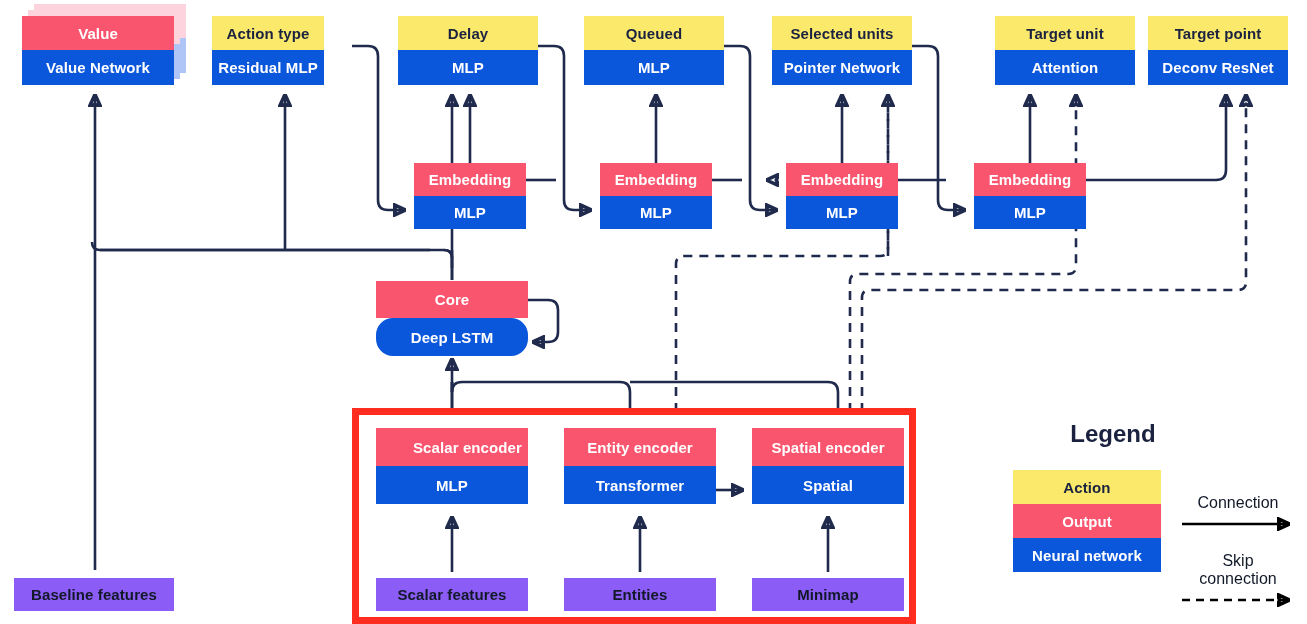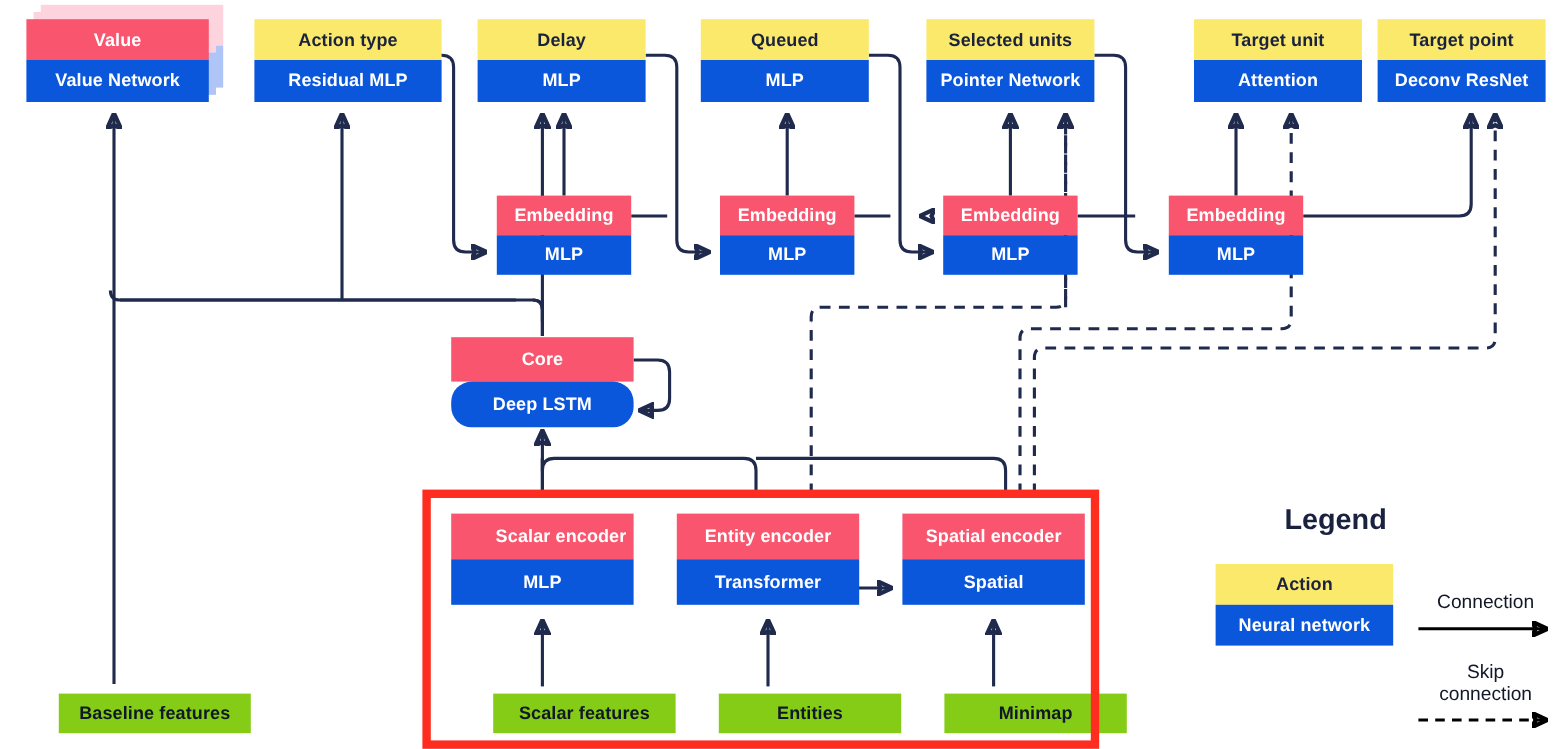--- a/index.html
+++ b/index.html
@@ -14,21 +14,21 @@
   .node{position:absolute;box-sizing:border-box;}
   .band{
     box-sizing:border-box;width:100%;
     display:flex;align-items:center;justify-content:center;
     font-size:15px;font-weight:600;letter-spacing:.1px;
     white-space:nowrap;line-height:1;
   }
   .band.action{background:#FAE96A;color:#1a2240;}
   .band.output{background:#F9556E;color:#ffffff;}
   .band.nn{background:#0B57DB;color:#ffffff;}
-  .band.input{background:#84cc16;color:#111827;margin-left:35px;}
+  .band.input{background:#8b5cf6;color:#111827;}
 
   .h34{height:34px;}
   .h35{height:35px;}
   .h33{height:33px;}
 
   
   .ghost{position:absolute;box-sizing:border-box;}
   .ghost .band.output{background:#FDD3DE;color:transparent;}
   .ghost .band.nn{background:#AFC4F7;color:transparent;}
 
@@ -139,21 +139,21 @@
   </div>
   <div class="ghost" style="left:28px;top:10px;width:152px;">
     <div class="band output h34">&nbsp;</div>
       <div class="band nn h35">&nbsp;</div>
   </div>
   <div class="node" style="left:22px;top:16px;width:152px;">
     <div class="band output h34">Value</div>
     <div class="band nn h35">Value Network</div>
   </div>
 
-  <div class="node" style="left:212px;top:16px;width:156px;">
+  <div class="node" style="left:212px;top:16px;width:112px;">
     <div class="band action h34">Action type</div>
     <div class="band nn h35">Residual MLP</div>
   </div>
 
   <div class="node" style="left:398px;top:16px;width:140px;">
     <div class="band action h34">Delay</div>
     <div class="band nn h35">MLP</div>
   </div>
 
   <div class="node" style="left:584px;top:16px;width:140px;">
@@ -231,20 +231,21 @@
   <div class="node" style="left:752px;top:578px;width:152px;">
     <div class="band input" style="height:33px;">Minimap</div>
   </div>
 
   <div id="encoder-highlight"></div>
 
   <div id="legend-title">Legend</div>
 
   <div id="legend-stack">
     <div class="band action">Action</div>
+    <div class="band output">Output</div>
     <div class="band nn">Neural network</div>
   </div>
 
   <div class="legend-line" style="left:1176px;top:494px;width:124px;">Connection</div>
   <div class="legend-line" style="left:1176px;top:552px;width:124px;">
     <span>Skip</span><br>
     <span>connection</span>
   </div>
 
   <svg id="legend-arrows" viewBox="0 0 1307 624" style="position:absolute;left:0;top:0;width:1307px;height:624px;">

